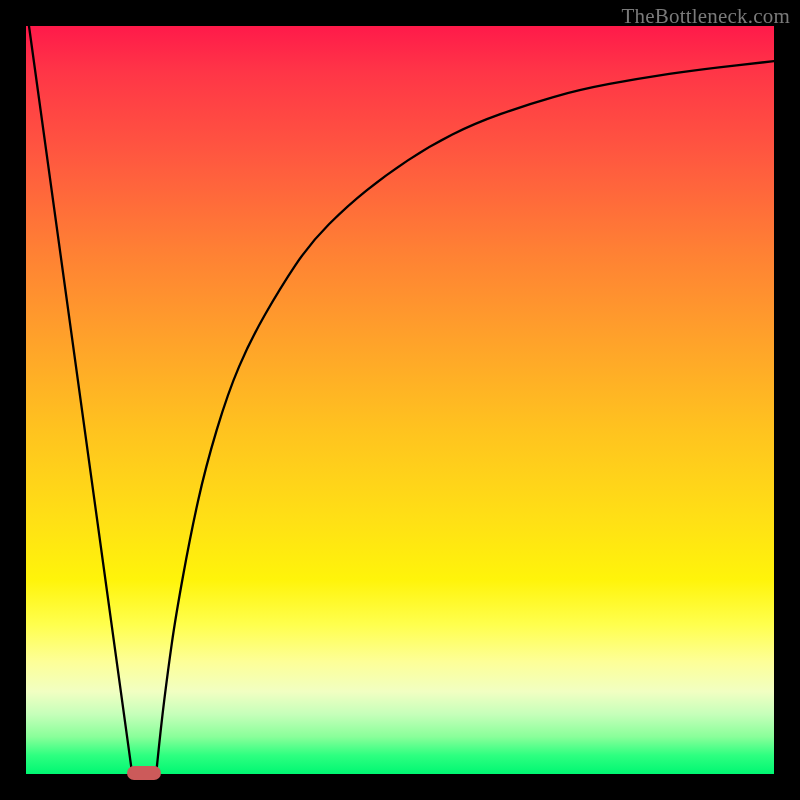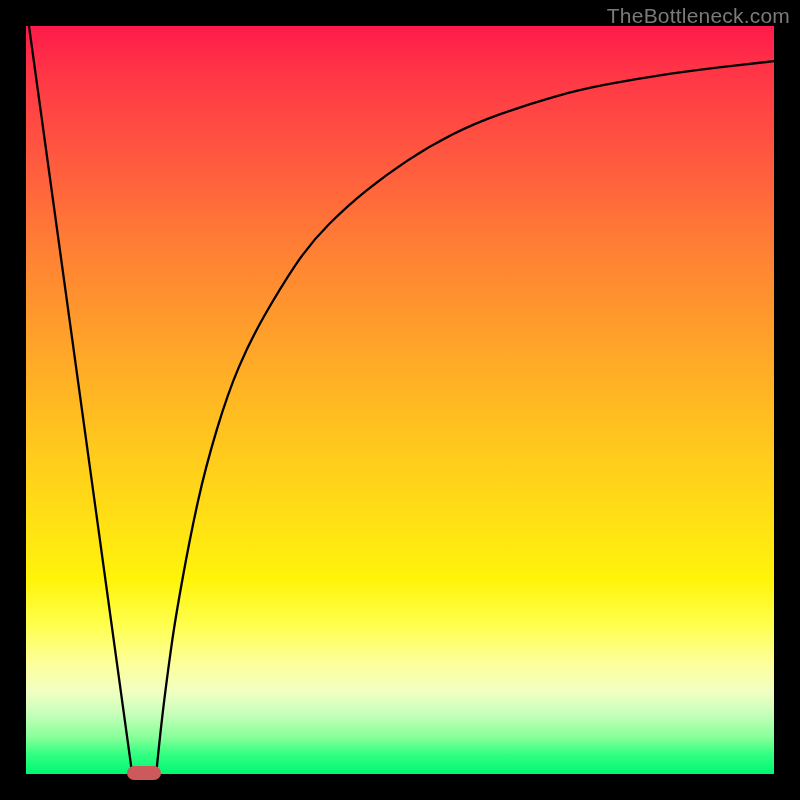--- a/index.html
+++ b/index.html
@@ -9,20 +9,21 @@
     height: 800px;
     overflow: hidden;
     background: #000;
     font-family: Arial, Helvetica, sans-serif;
   }
   .frame {
     position: relative;
     width: 800px;
     height: 800px;
     background: #000;
+    font-family: Liberation Serif, serif;
   }
   .plot-area {
     position: absolute;
     left: 26px;
     top: 26px;
     width: 748px;
     height: 748px;
     background: linear-gradient(to bottom,
       #ff1a4a 0%,
       #ff3547 6%,

